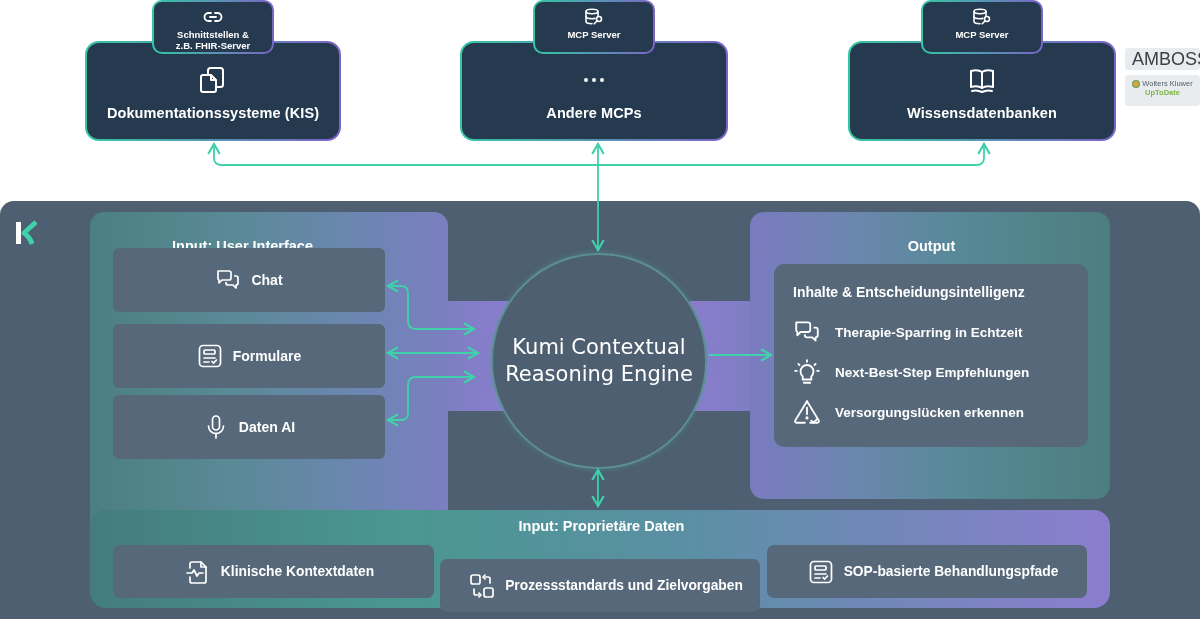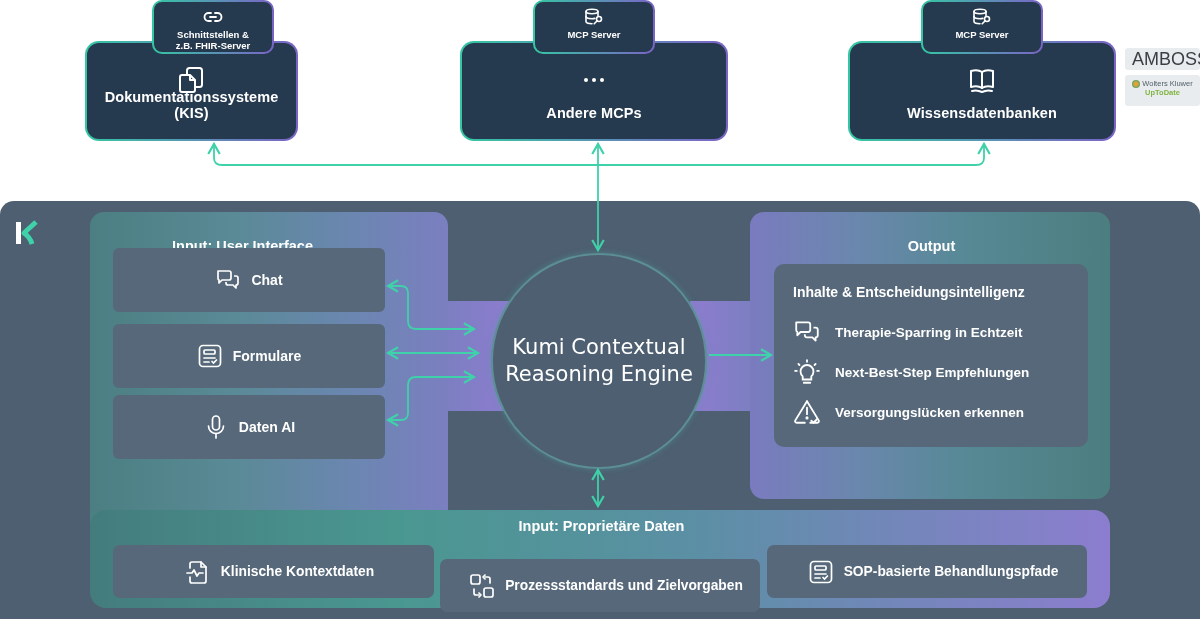--- a/index.html
+++ b/index.html
@@ -93,21 +93,21 @@
   .panel-data .panel-title { top: 8px; text-align: center; }
   .data-card {
     position: absolute; top: 35px; height: 53px; border-radius: 7px; background: #566879;
     display: flex; align-items: center; justify-content: center; gap: 10px; font-size: 13.8px; font-weight: bold; padding-left: 12px;
   }
   .data-card svg { width: 26px; height: 26px; }
 </style>
 </head>
 <body>
 
-<div class="src" style="left:85px;width:213px;">
+<div class="src" style="left:85px;width:256px;">
   <svg class="src-icon" viewBox="0 0 30 30" fill="none" stroke="#fff" stroke-width="2" stroke-linejoin="round">
     <rect x="10" y="3" width="15" height="19" rx="2.5"></rect>
     <path d="M5 10 h8 l5 5 v10 a2 2 0 0 1 -2 2 h-11 a2 2 0 0 1 -2 -2 v-13 a2 2 0 0 1 2 -2z" fill="#263a4f"></path>
     <path d="M13 10 v5 h5"></path>
   </svg>
   <div class="src-inner">
       <div class="src-title">Dokumentationssysteme (KIS)</div>
     </div>
 </div>
 <div class="badge" style="left:152px;width:122px;">

